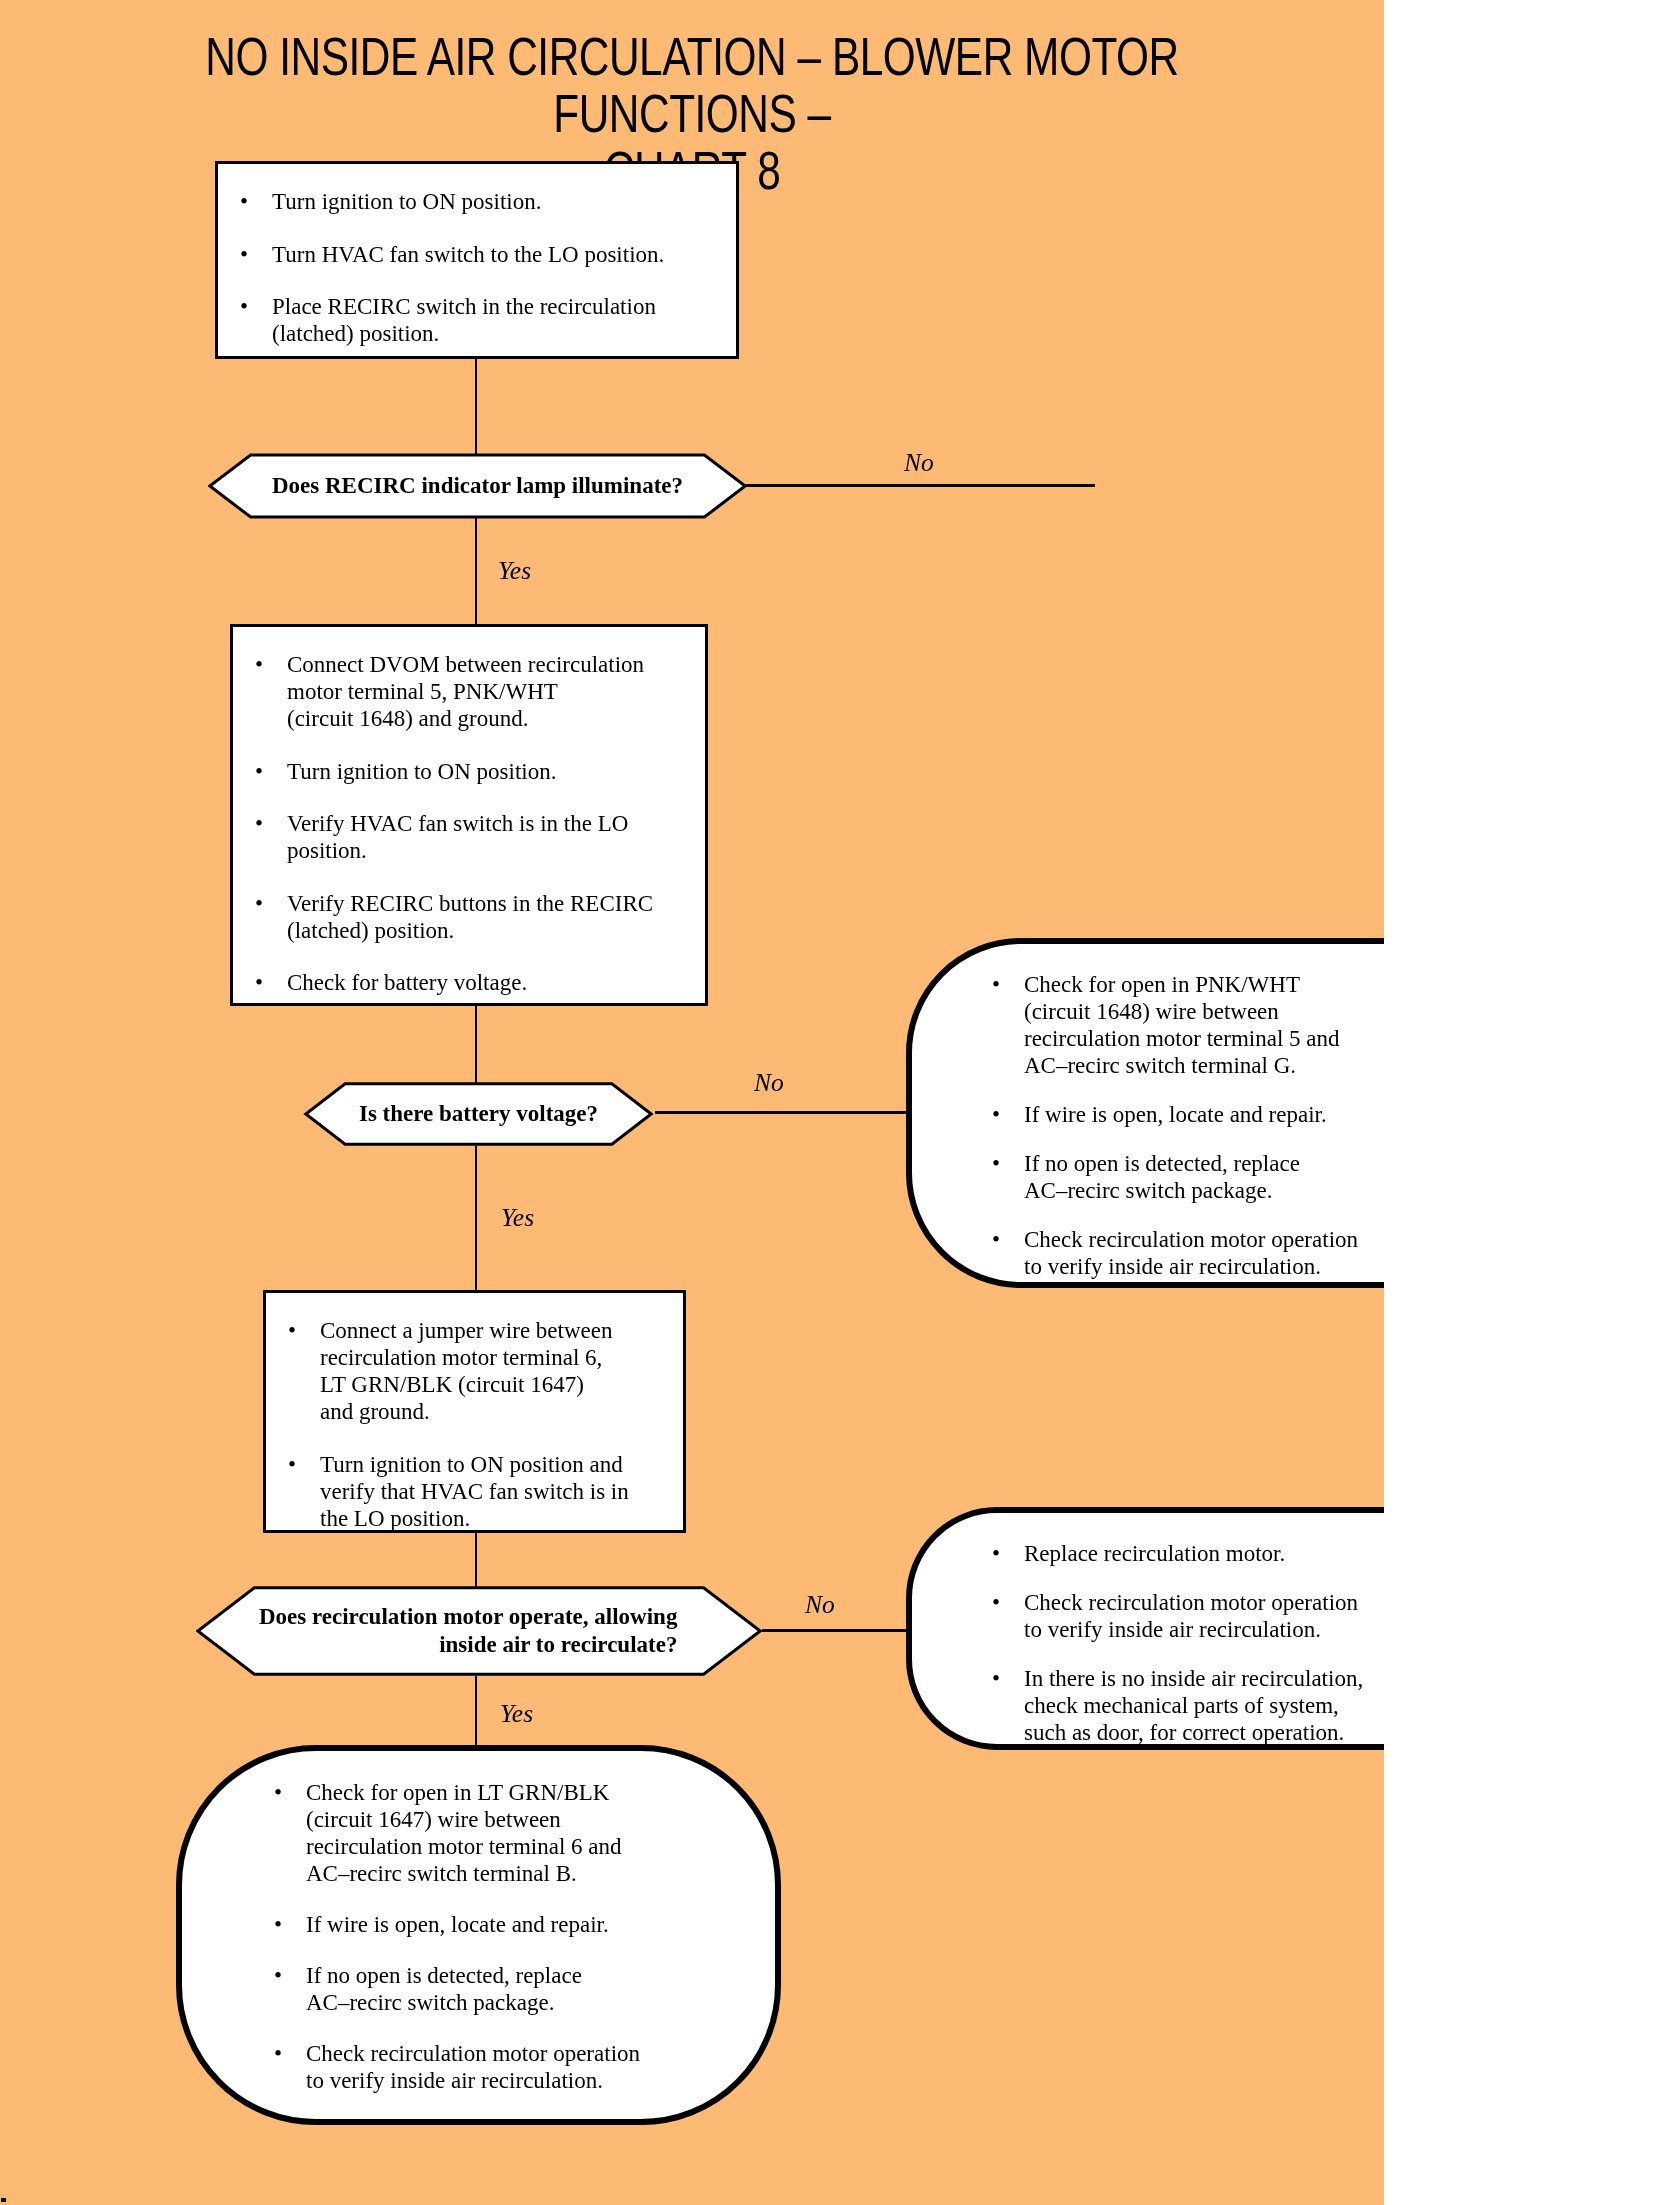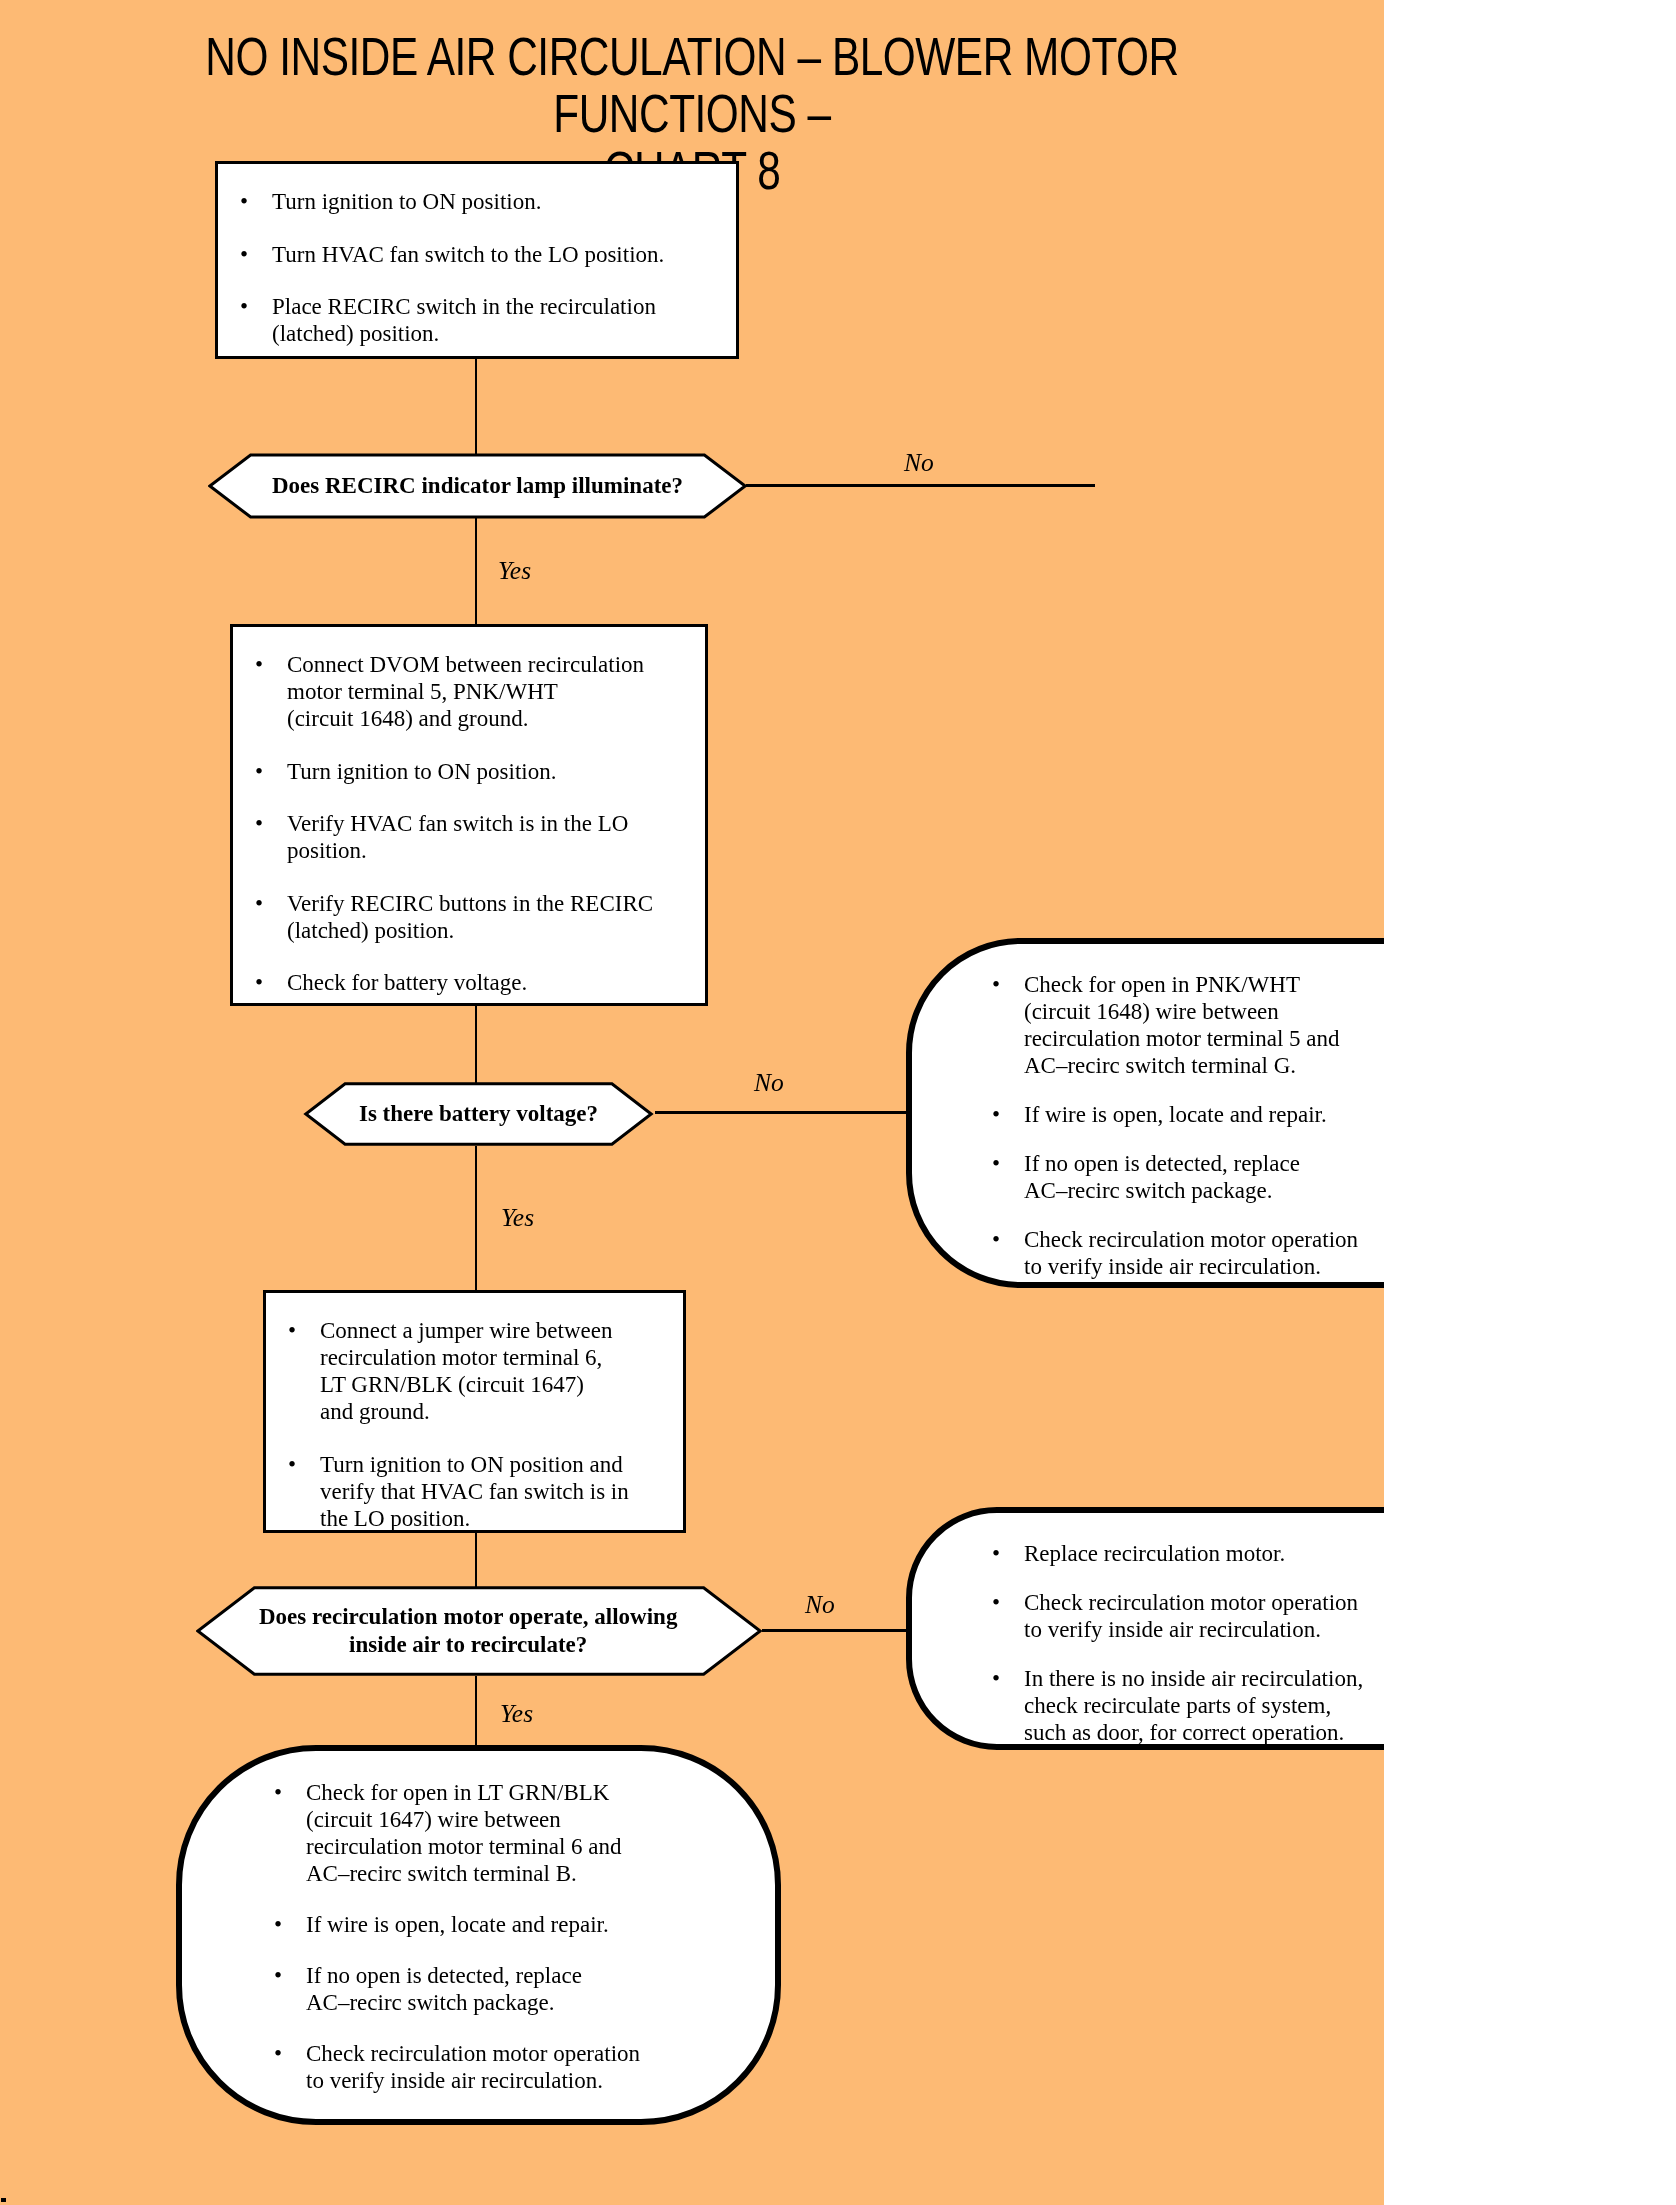--- a/index.html
+++ b/index.html
@@ -22,21 +22,21 @@
   .list.bubble-pad3{padding:28px 24px 18px 92px;gap:24px;}
   .bullet-item{display:flex;}
   .bullet{width:32px;flex:none;}
   .bullet-text{white-space:pre-line;}
   
   .hexwrap{position:absolute;font-weight:bold;}
   .hexwrap svg{position:absolute;top:0;left:0;}
   .hex-label{position:absolute;top:0;left:0;width:100%;height:100%;display:flex;
              align-items:center;justify-content:center;font-size:23px;line-height:28px;
              white-space:pre-line;box-sizing:border-box;}
-  .hex-label.left{justify-content:flex-start;text-align:center;padding-left:63px;}
+  .hex-label.left{justify-content:flex-start;text-align:right;padding-left:63px;}
   
   .vline{position:absolute;width:2.4px;background:#000;}
   .hline{position:absolute;height:3px;background:#000;}
   .branch-label{position:absolute;font-size:25.5px;line-height:27px;font-style:italic;}
   .speck{position:absolute;left:1.2px;top:2198px;width:4.9px;height:4.3px;background:#000;}
 </style>
 </head>
 <body>
 
 <div class="page">
@@ -176,21 +176,21 @@
         <span class="bullet-text">Replace recirculation motor.</span>
       </div>
       <div class="bullet-item">
         <span class="bullet">•</span>
         <span class="bullet-text">Check recirculation motor operation
 to verify inside air recirculation.</span>
       </div>
       <div class="bullet-item">
         <span class="bullet">•</span>
         <span class="bullet-text">In there is no inside air recirculation,
-check recirculate parts of system,
+check mechanical parts of system,
 such as door, for correct operation.</span>
       </div>
     </div>
 
   <div class="vline" style="left:475px;top:1676px;height:71px;"></div>
   <div class="branch-label" style="left:500px;top:1700px;">Yes</div>
 
   <div class="node bubble list bubble-pad3" style="left:176px;top:1745px;width:605px;height:380px;border-radius:140px;">
       <div class="bullet-item">
         <span class="bullet">•</span>

